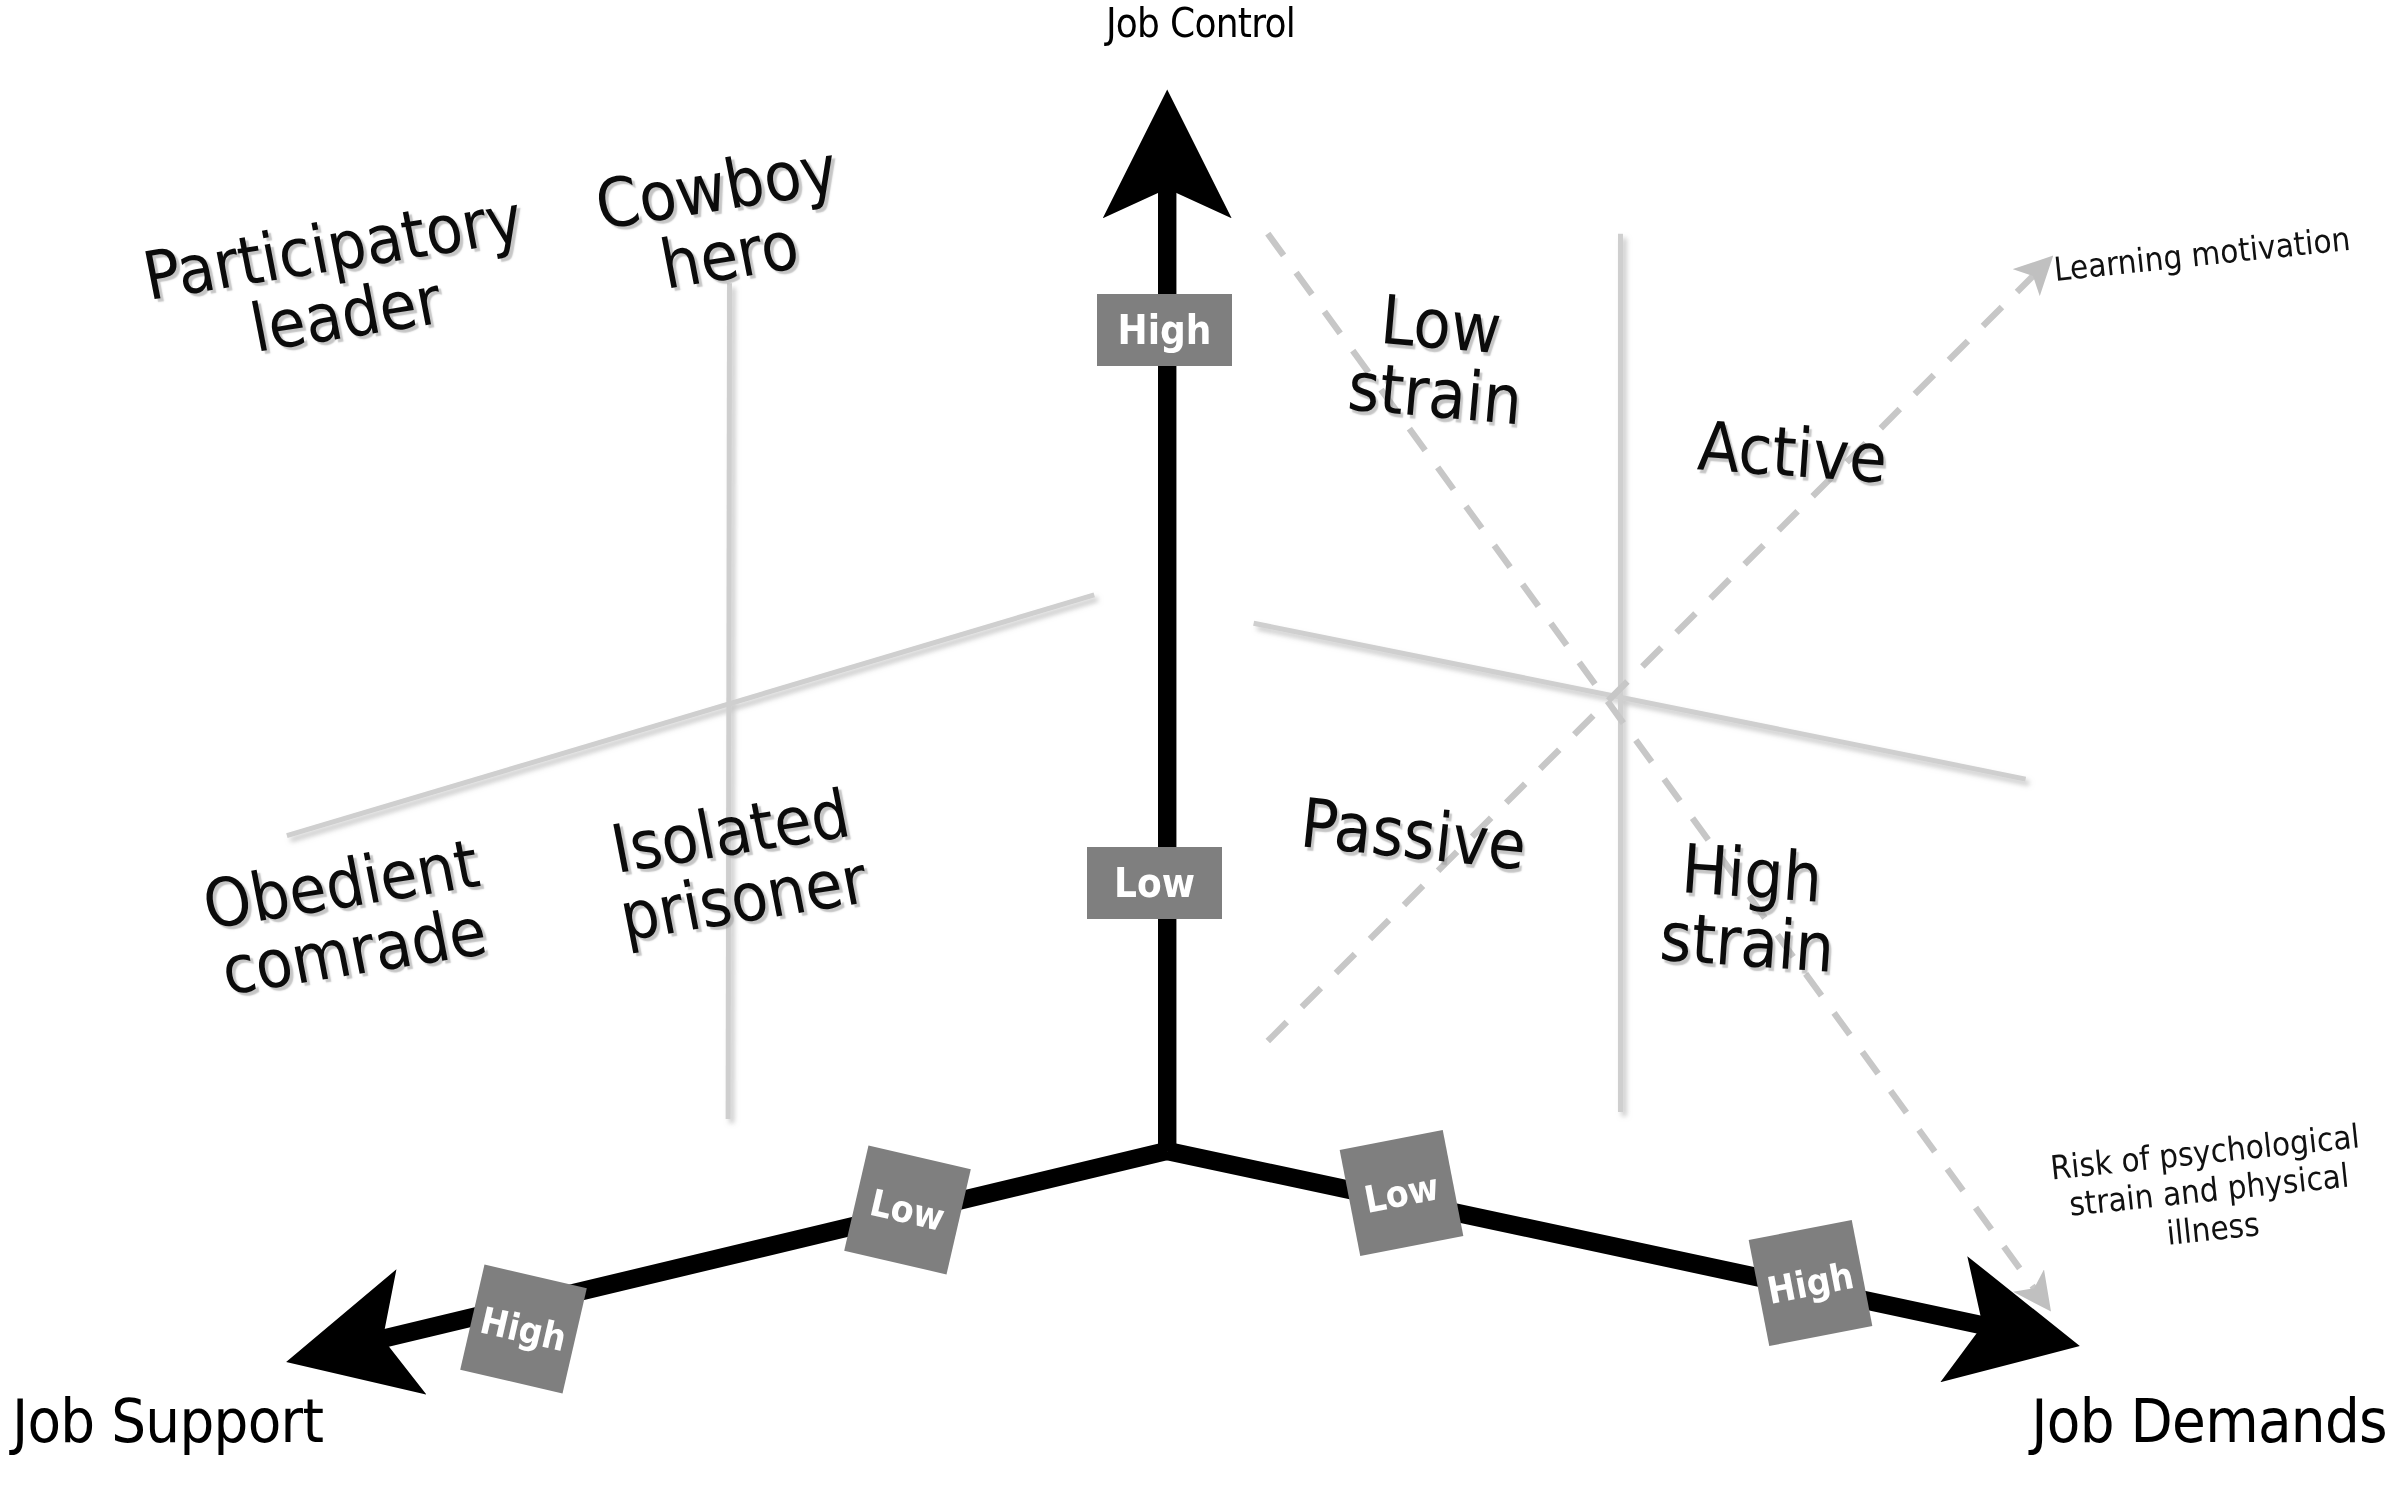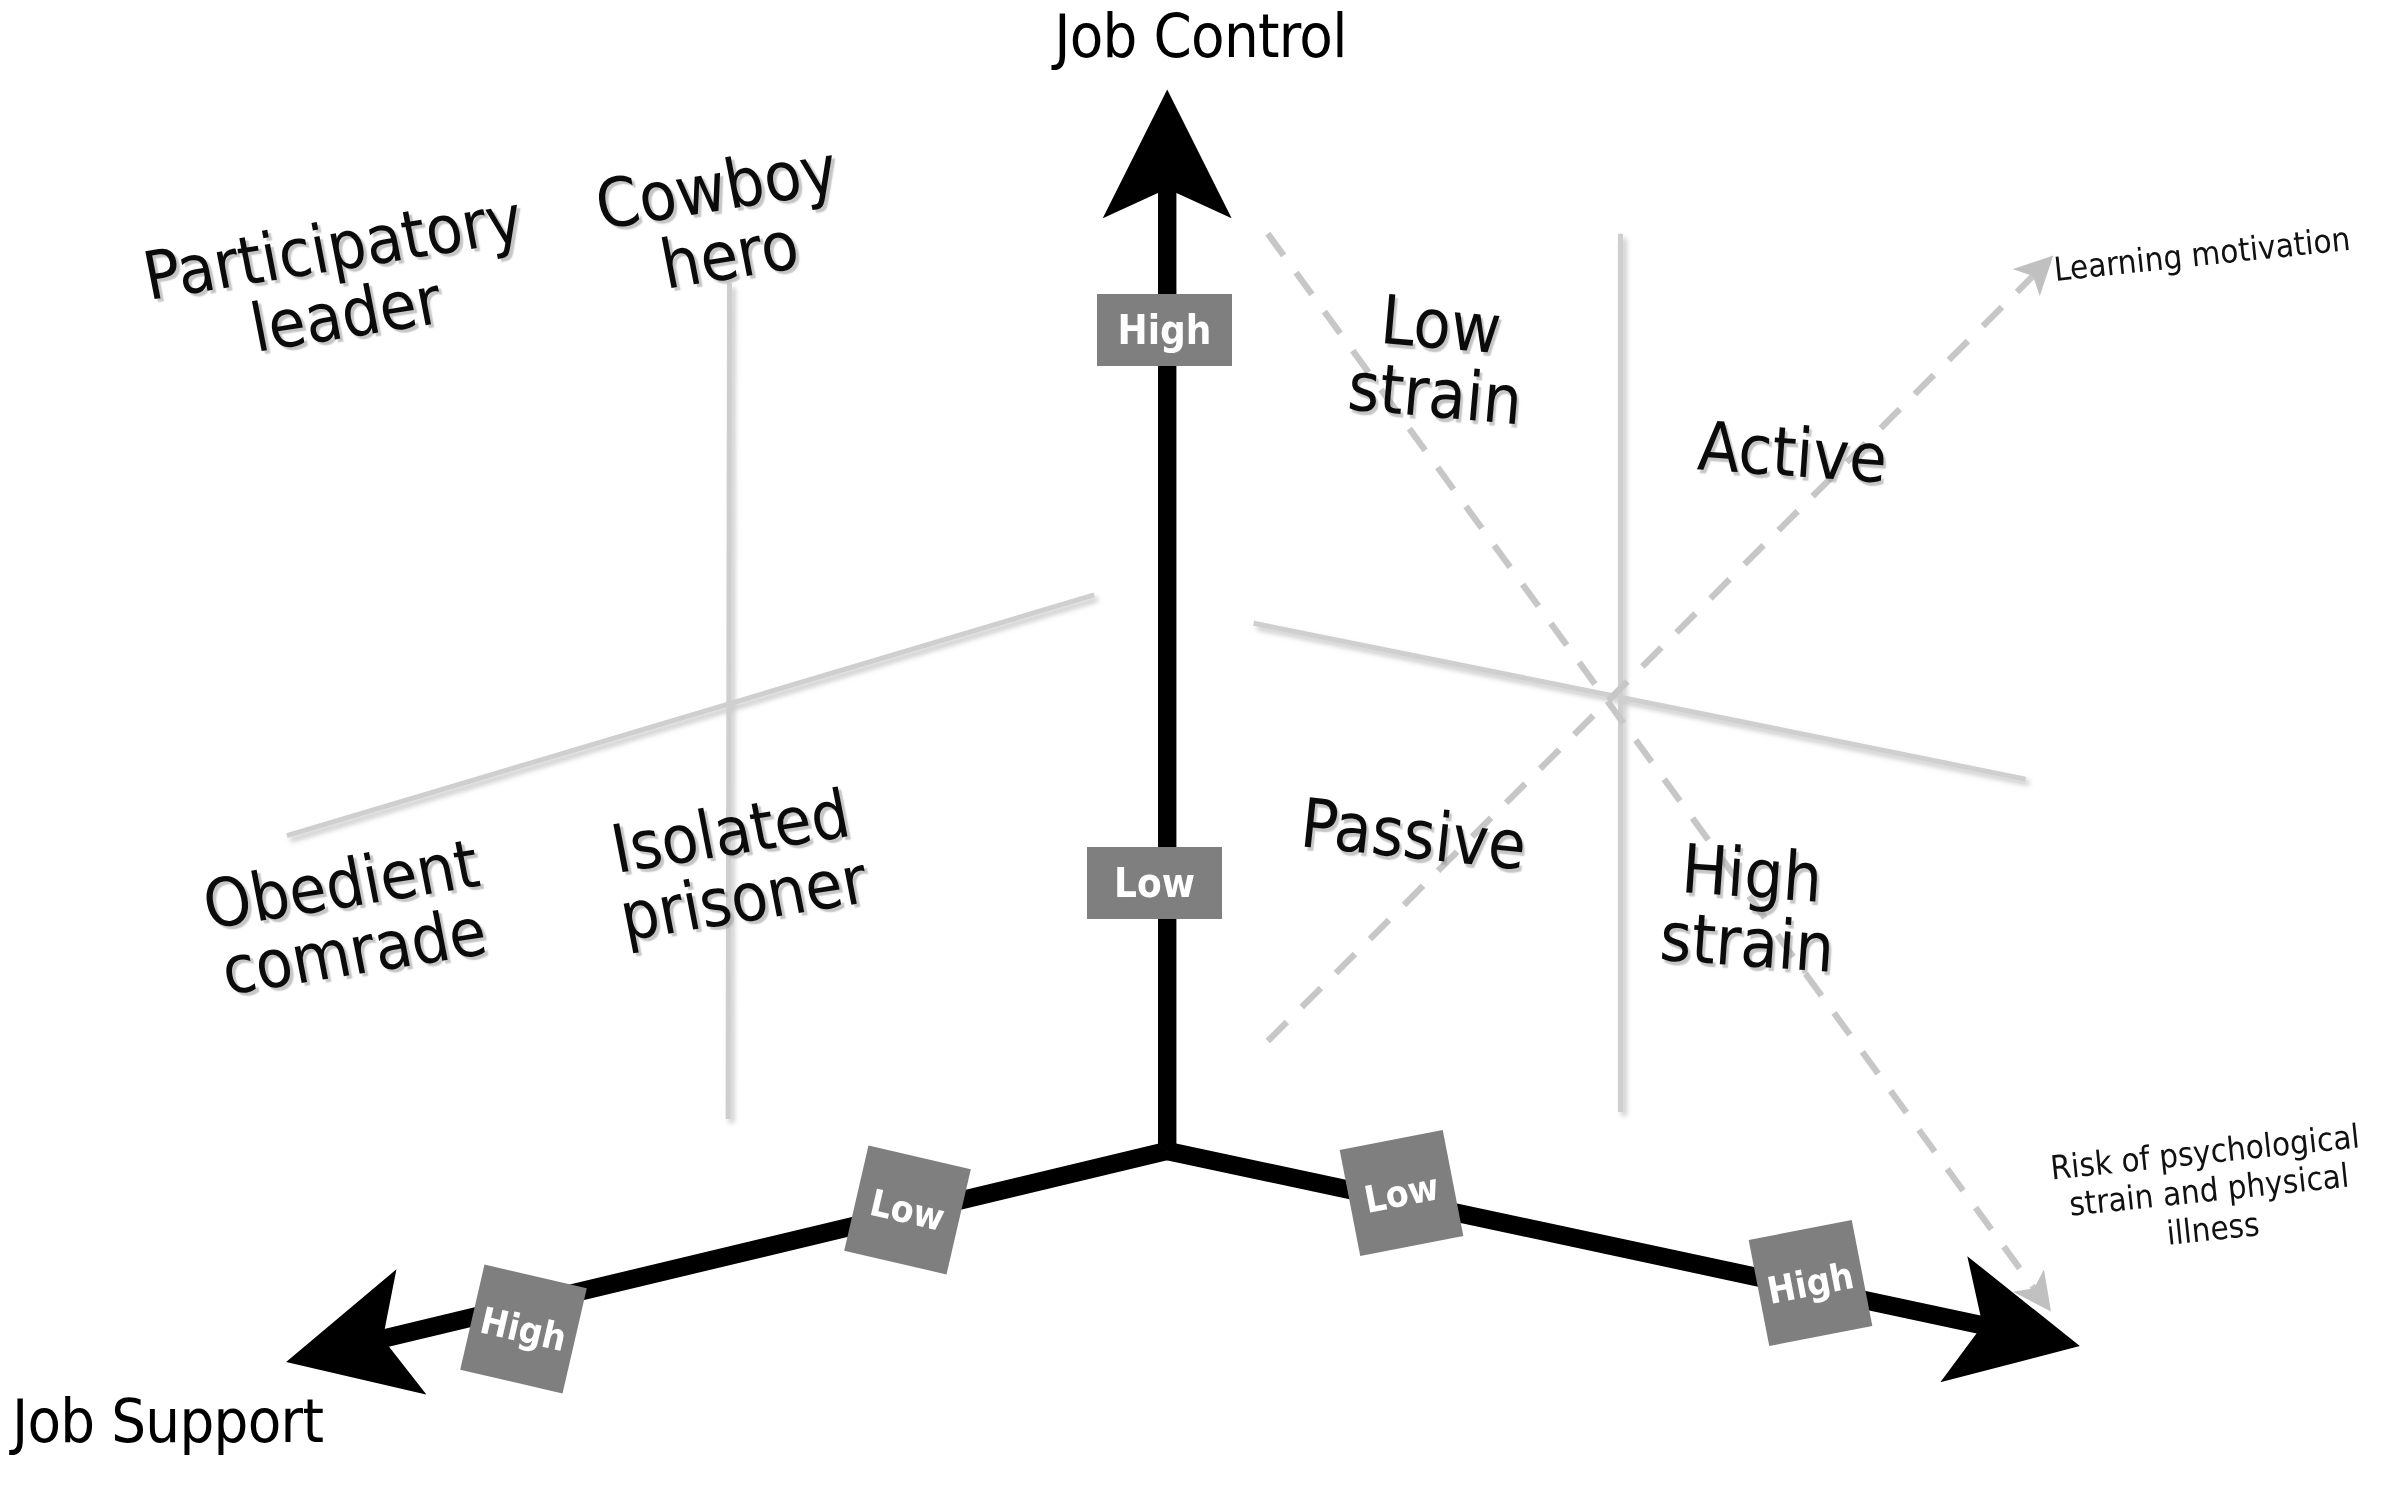--- a/index.html
+++ b/index.html
@@ -14,21 +14,21 @@
 
   
   .axis-title{
     position:absolute;
     font-family:"DejaVu Sans Condensed","Liberation Sans", sans-serif;
     font-weight:400;
     color:#000000;
     white-space:nowrap;
     letter-spacing:-0.7px;
   }
-  #title-job-control{ font-size:61px; left:50%; transform:translateX(-50%); top:0px; }
+  #title-job-control{ font-size:40px; left:50%; transform:translateX(-50%); top:0px; }
   #title-job-support{ font-size:61px; left:12px;  top:1385px; }
   #title-job-demands{ font-size:61px; right:14px; top:1385px; }
 
   
   .quad{
     position:absolute;
     font-family:"DejaVu Sans Condensed","Liberation Sans", sans-serif;
     font-weight:400;
     color:#0b0b0b;
     text-align:center;
@@ -133,20 +133,21 @@
 
     <line x1="1648" y1="1625" x2="500" y2="1900" stroke="#000000" stroke-width="26" marker-end="url(#arrowhead-black)"></line>
 
     <line x1="1648" y1="1625" x2="2840" y2="1880" stroke="#000000" stroke-width="26" marker-end="url(#arrowhead-black)"></line>
   </svg>
 
   <div class="axis-title" id="title-job-control">Job Control</div>
 
   <div class="axis-title" id="title-job-support">Job Support</div>
 
+  <div class="axis-title" id="title-job-demands">Job Demands</div>
 
   <div class="quad left" id="q-participatory">Participatory
 leader</div>
 
   <div class="quad left" id="q-cowboy">Cowboy
 hero</div>
 
   <div class="quad left" id="q-obedient">Obedient
 comrade</div>
 

